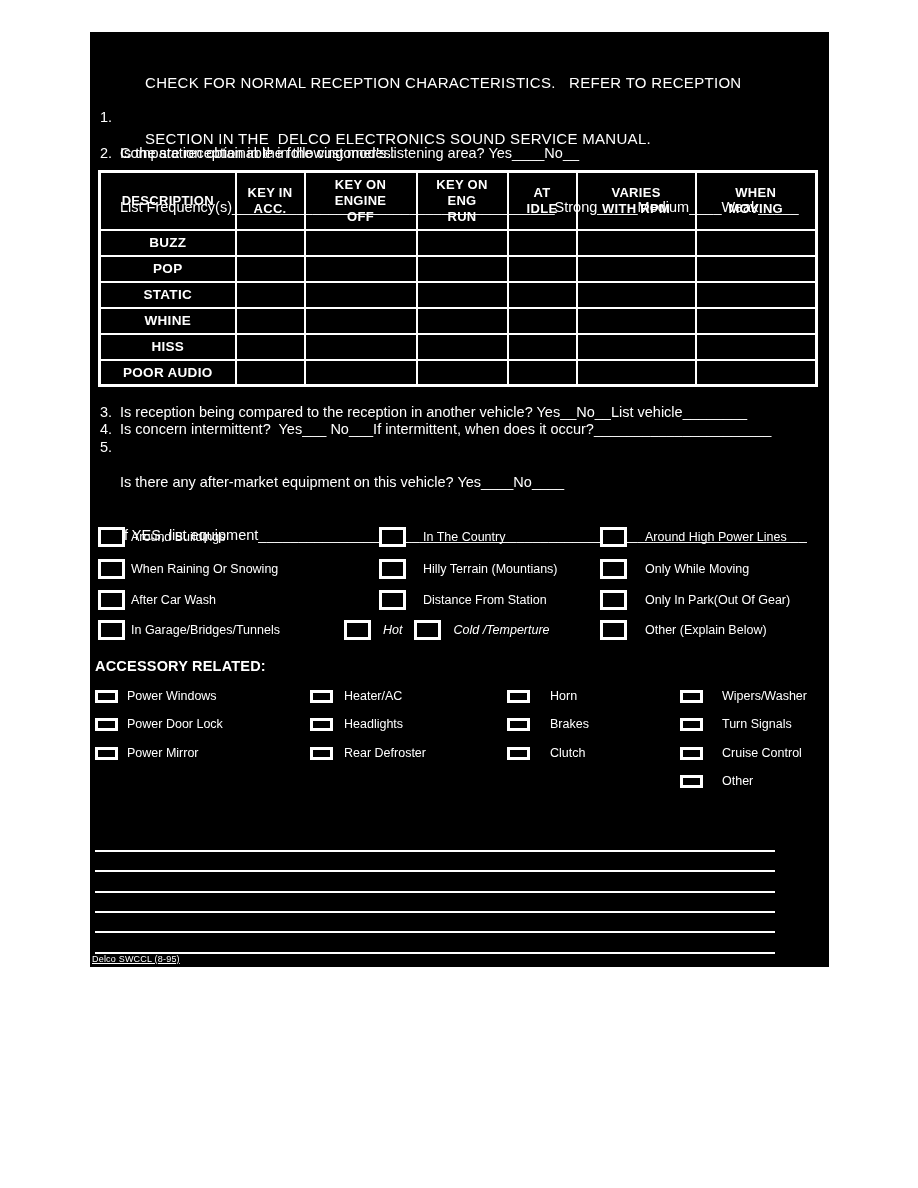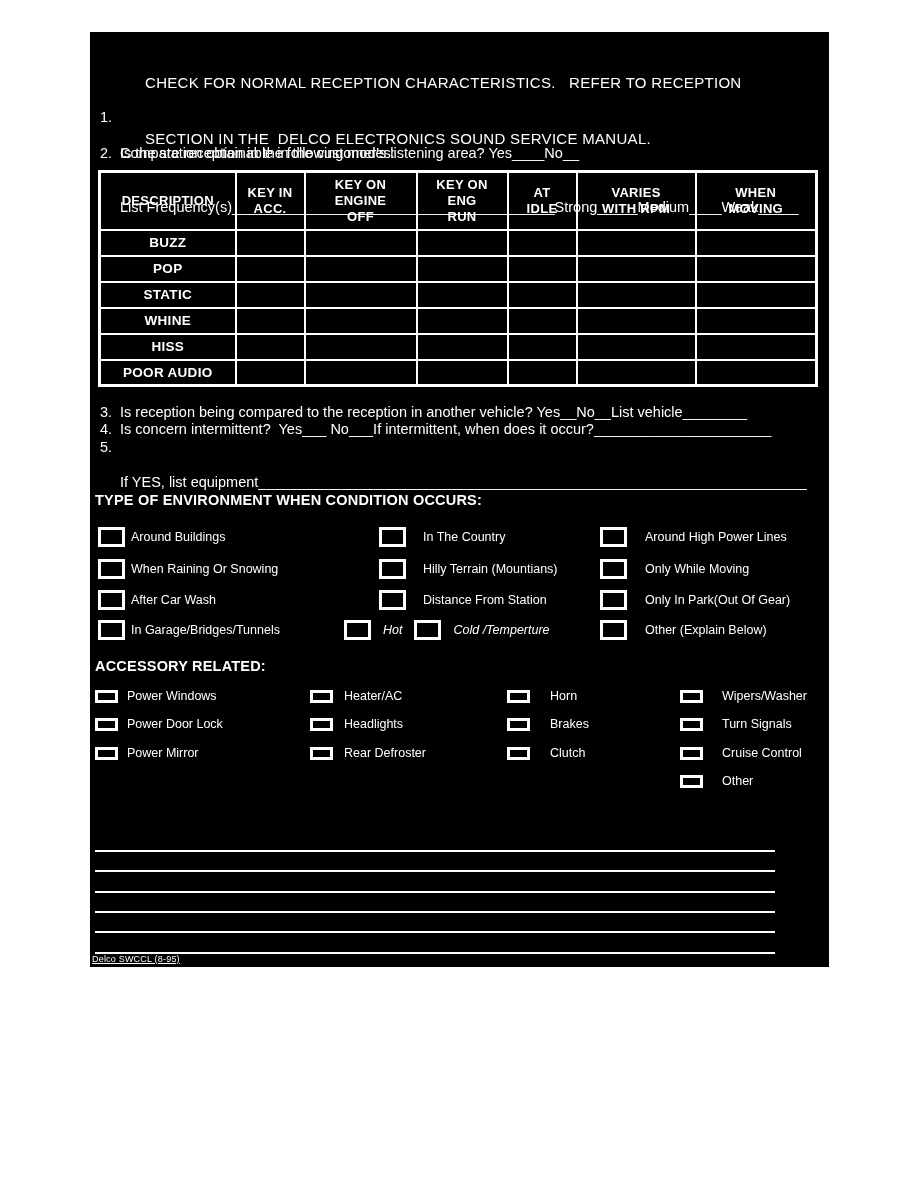--- a/index.html
+++ b/index.html
@@ -179,25 +179,25 @@
     <span class="qnum">3.</span>
     <div>Is reception being compared to the reception in another vehicle? Yes__No__List vehicle________</div>
   </div>
   <div class="q q345" style="top:389px">
     <span class="qnum">4.</span>
     <div>Is concern intermittent?  Yes___ No___If intermittent, when does it occur?______________________</div>
   </div>
   <div class="q q345" style="top:407px">
     <span class="qnum">5.</span>
     <div>
+      <div>Is there any after-market equipment on this vehicle? Yes____No____</div>
       <div>If YES, list equipment____________________________________________________________________</div>
     </div>
   </div>
 
-  <div class="sec" style="top:460px">TYPE OF ENVIRONMENT WHEN CONDITION OCCURS:</div>
 
   <div class="ci env-c1" style="top:495px">
     <span class="cb env-cb"></span>
     <span class="lbl">Around Buildings</span>
   </div>
   <div class="ci env-c2" style="top:495px">
     <span class="cb env-cb"></span>
     <span class="lbl">In The Country</span>
   </div>
   <div class="ci env-c3" style="top:495px">

